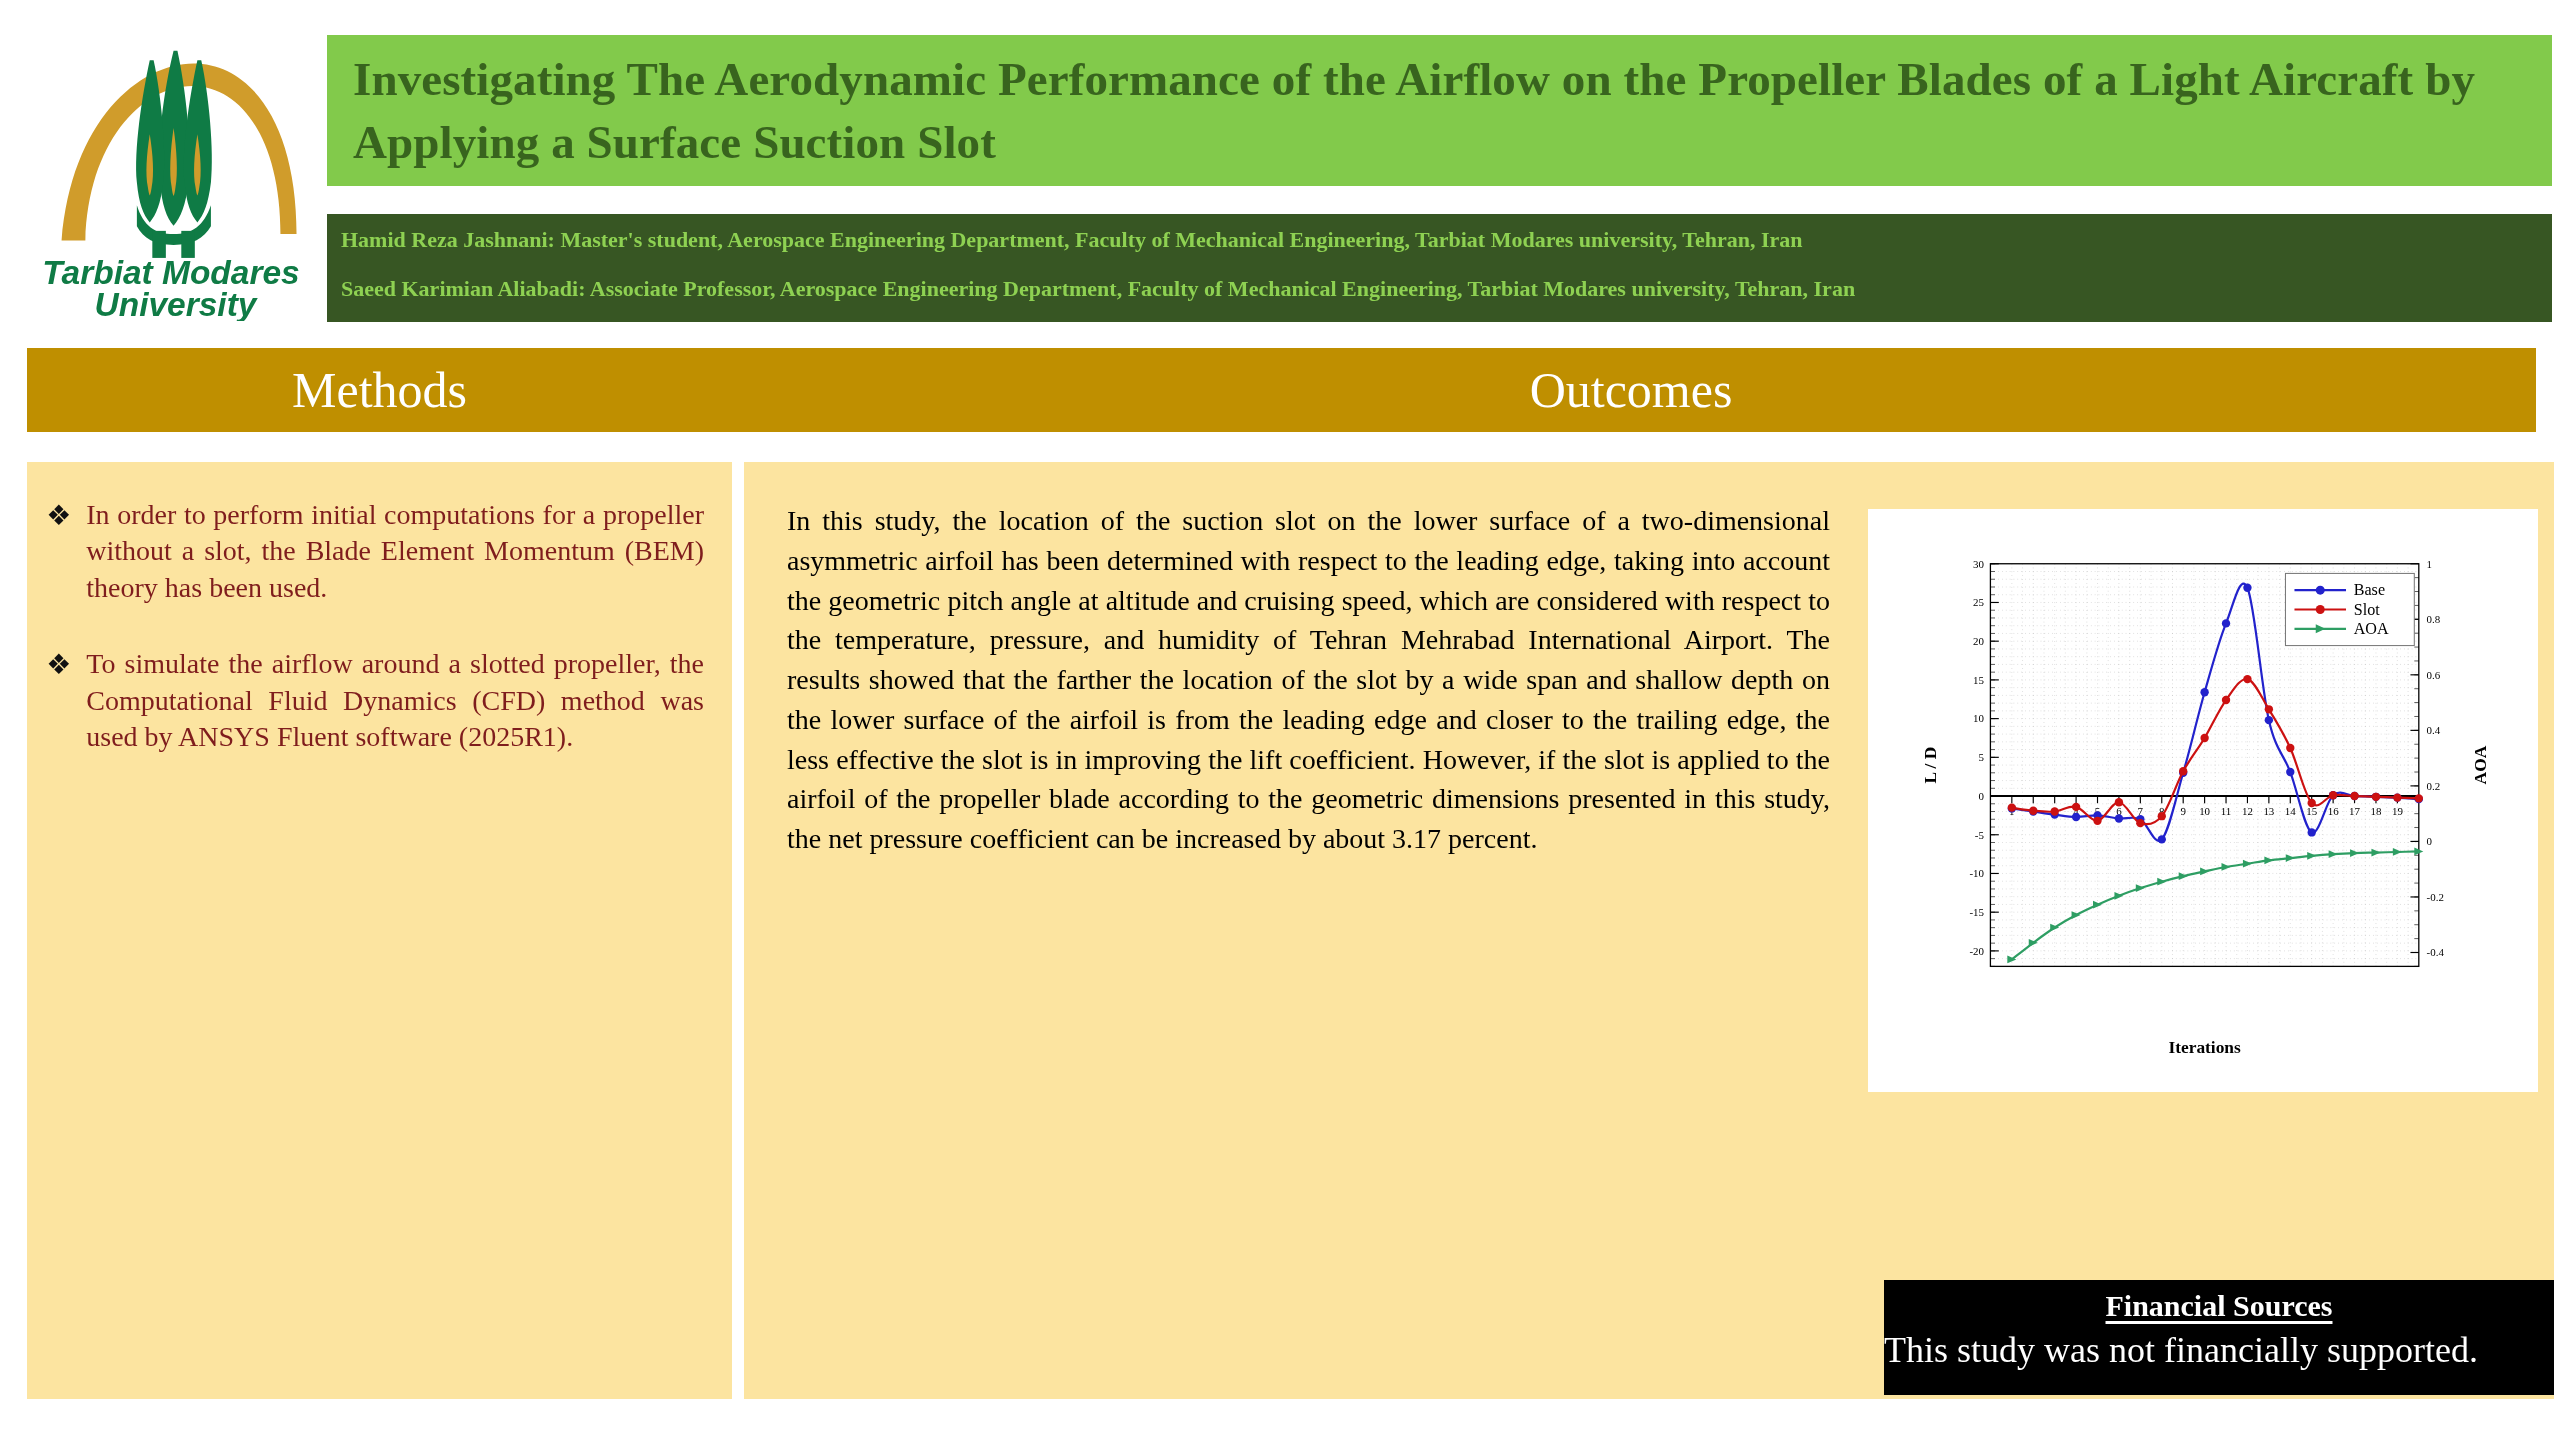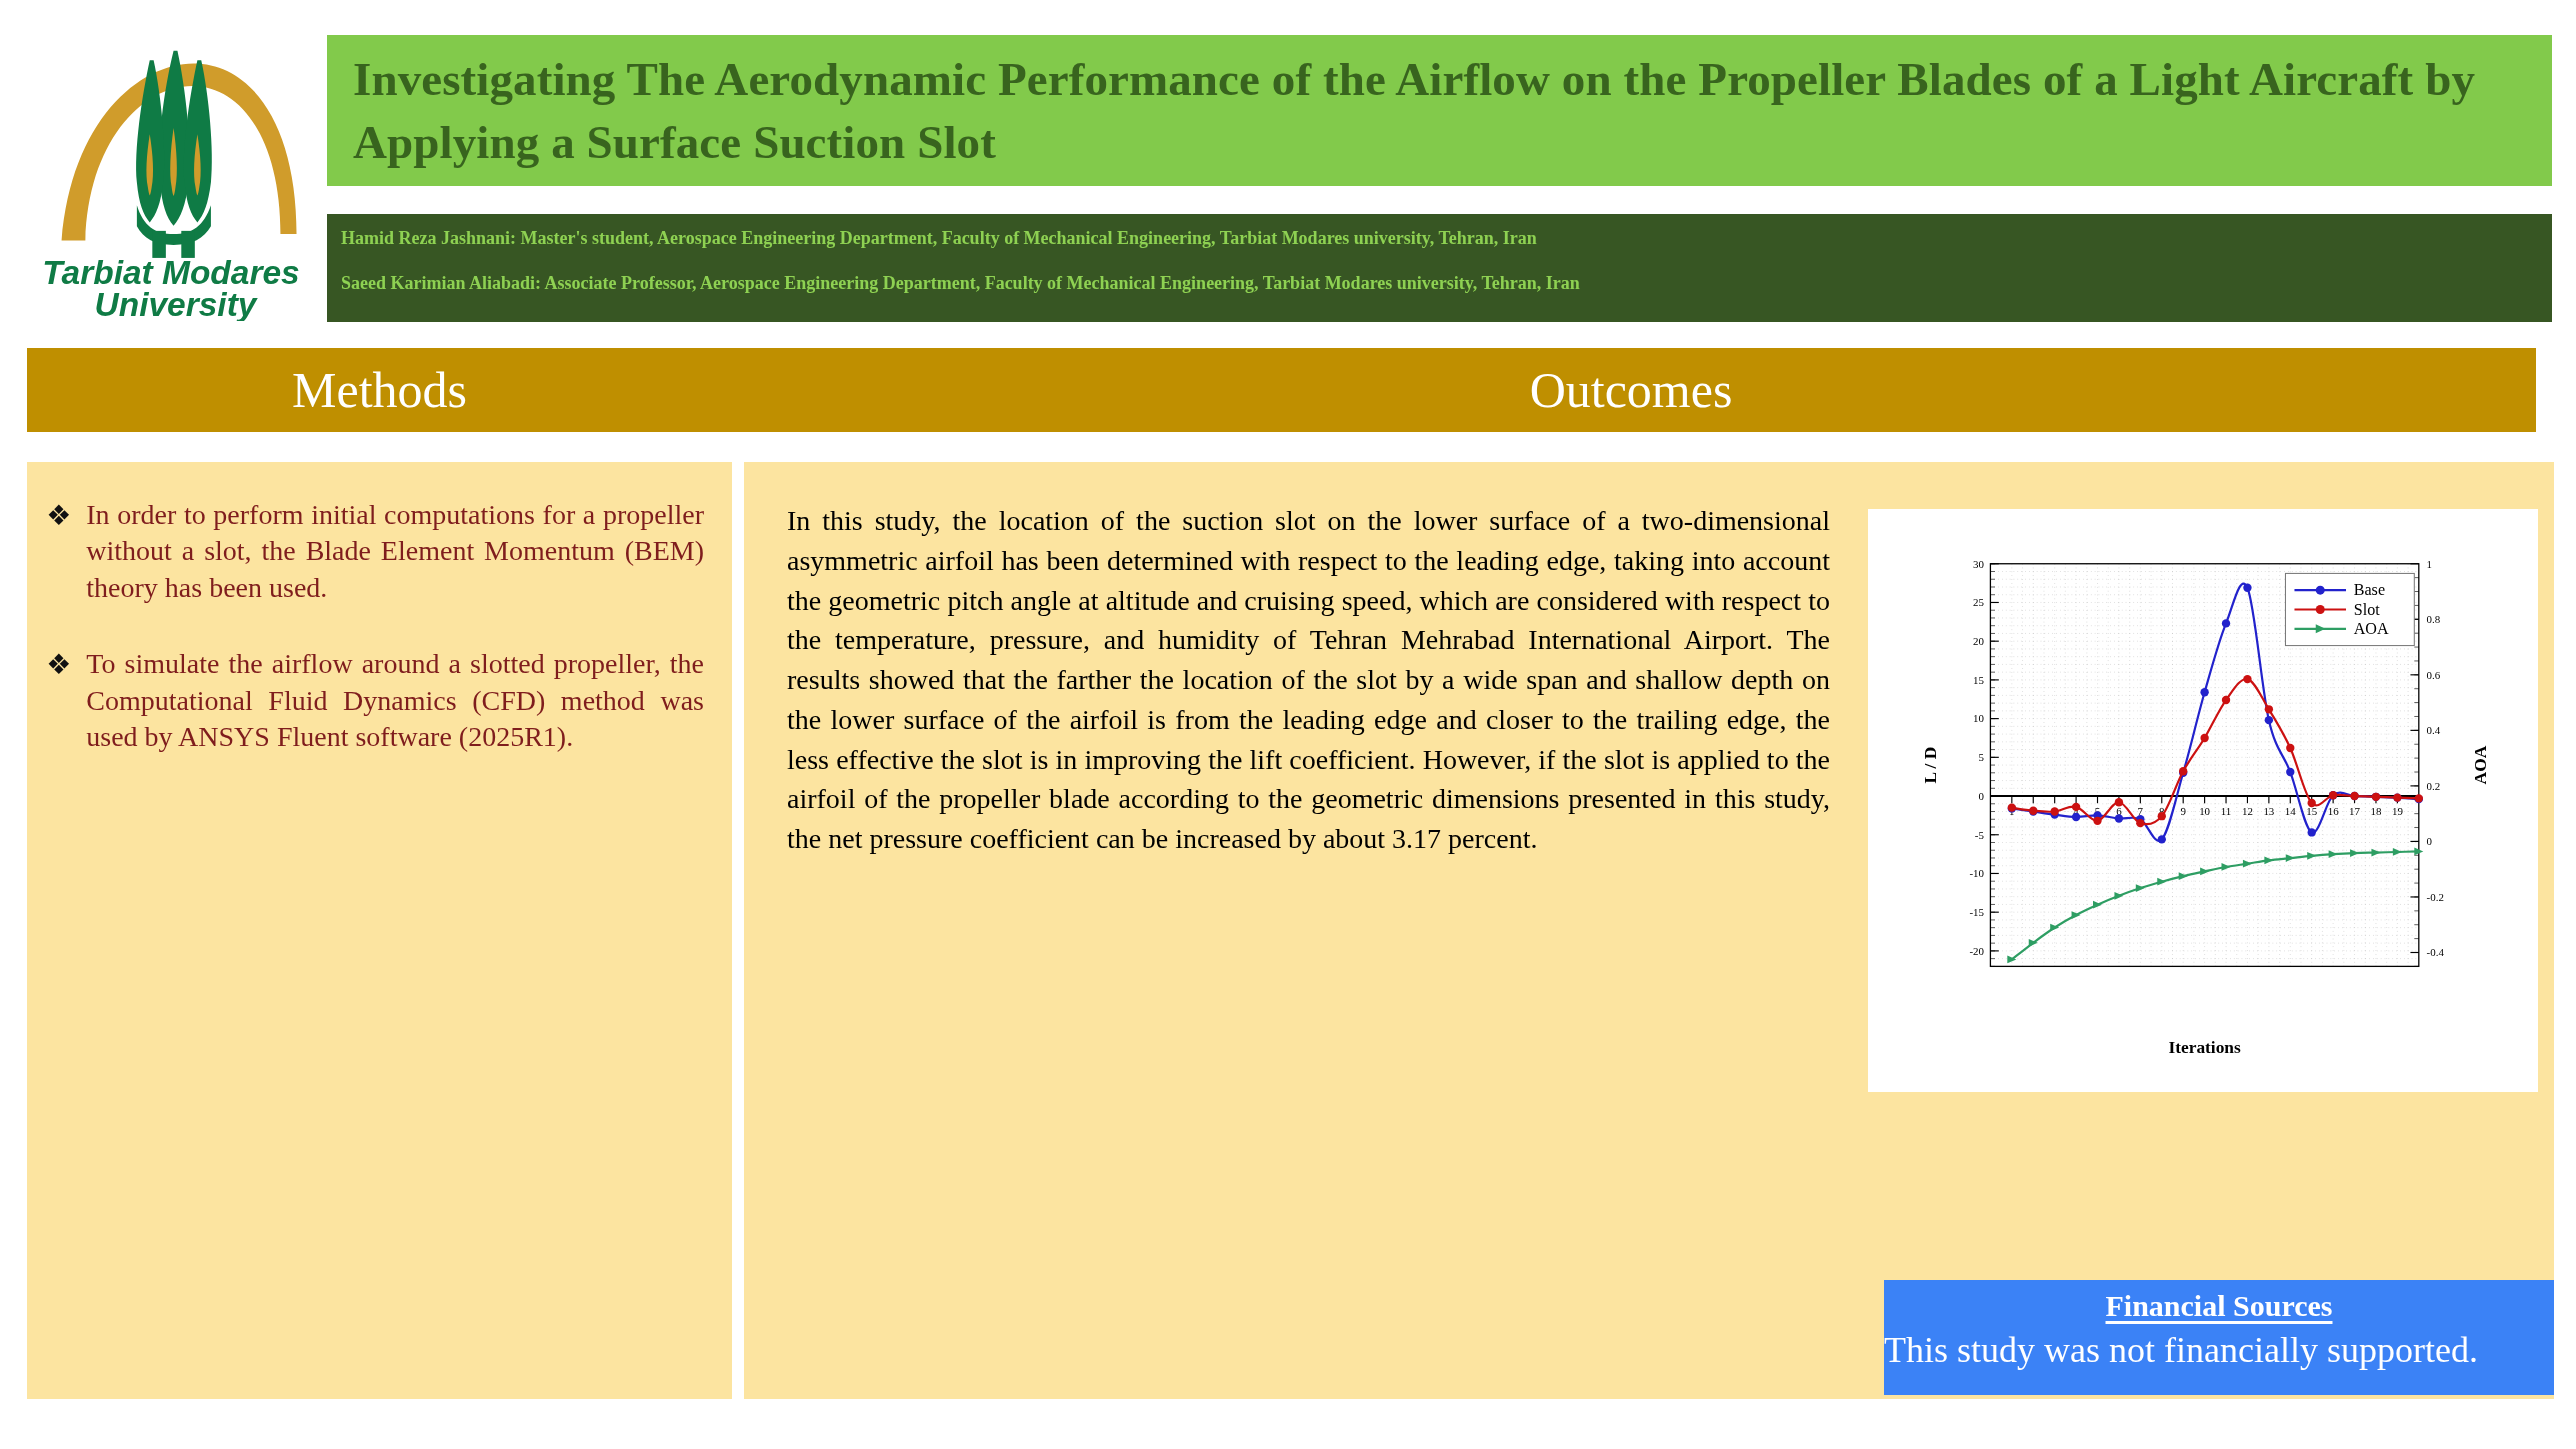--- a/index.html
+++ b/index.html
@@ -26,21 +26,21 @@
     color: #38641E; font-weight: bold; font-size: 47px; line-height: 1.32;
     letter-spacing: 0.1px; padding: 0 26px;
   }
 
   .author-bar {
     position: absolute; left: 327px; top: 214px; width: 2225px; height: 108px;
     background: #375623;
     padding: 14px 14px 0 14px;
   }
   .author-line {
-    color: #8ED152; font-weight: bold; font-size: 18px; line-height: 1.12;
+    color: #8ED152; font-weight: bold; font-size: 22px; line-height: 1.12;
     margin-bottom: 24.5px; white-space: nowrap;
   }
 
   
   .sec-head {
     position: absolute; background: #BF8F00;
     display: flex; align-items: center; justify-content: center;
   }
   .sec-head-text {
     color: #ffffff; font-weight: normal; font-size: 50px; line-height: 1;
@@ -75,21 +75,21 @@
   
   .chart-card {
     position: absolute; left: 1868px; top: 509px; width: 670px; height: 583px;
     background: #ffffff;
   }
   .chart-svg { width: 100%; height: 100%; display: block; }
 
   
   .fin-box {
     position: absolute; left: 1884px; top: 1280px; width: 670px; height: 115px;
-    background: #3b82f6; padding-top: 9px;
+    background: #000000; padding-top: 9px;
   }
   .fin-title {
     text-align: center; color: #ffffff; font-weight: bold; font-size: 30px;
     text-decoration: underline; text-underline-offset: 5.2px; line-height: 1.15;
   }
   .fin-text {
     color: #ffffff; font-size: 36px; line-height: 1.2;
     margin-top: 5px;
   }
 </style>

